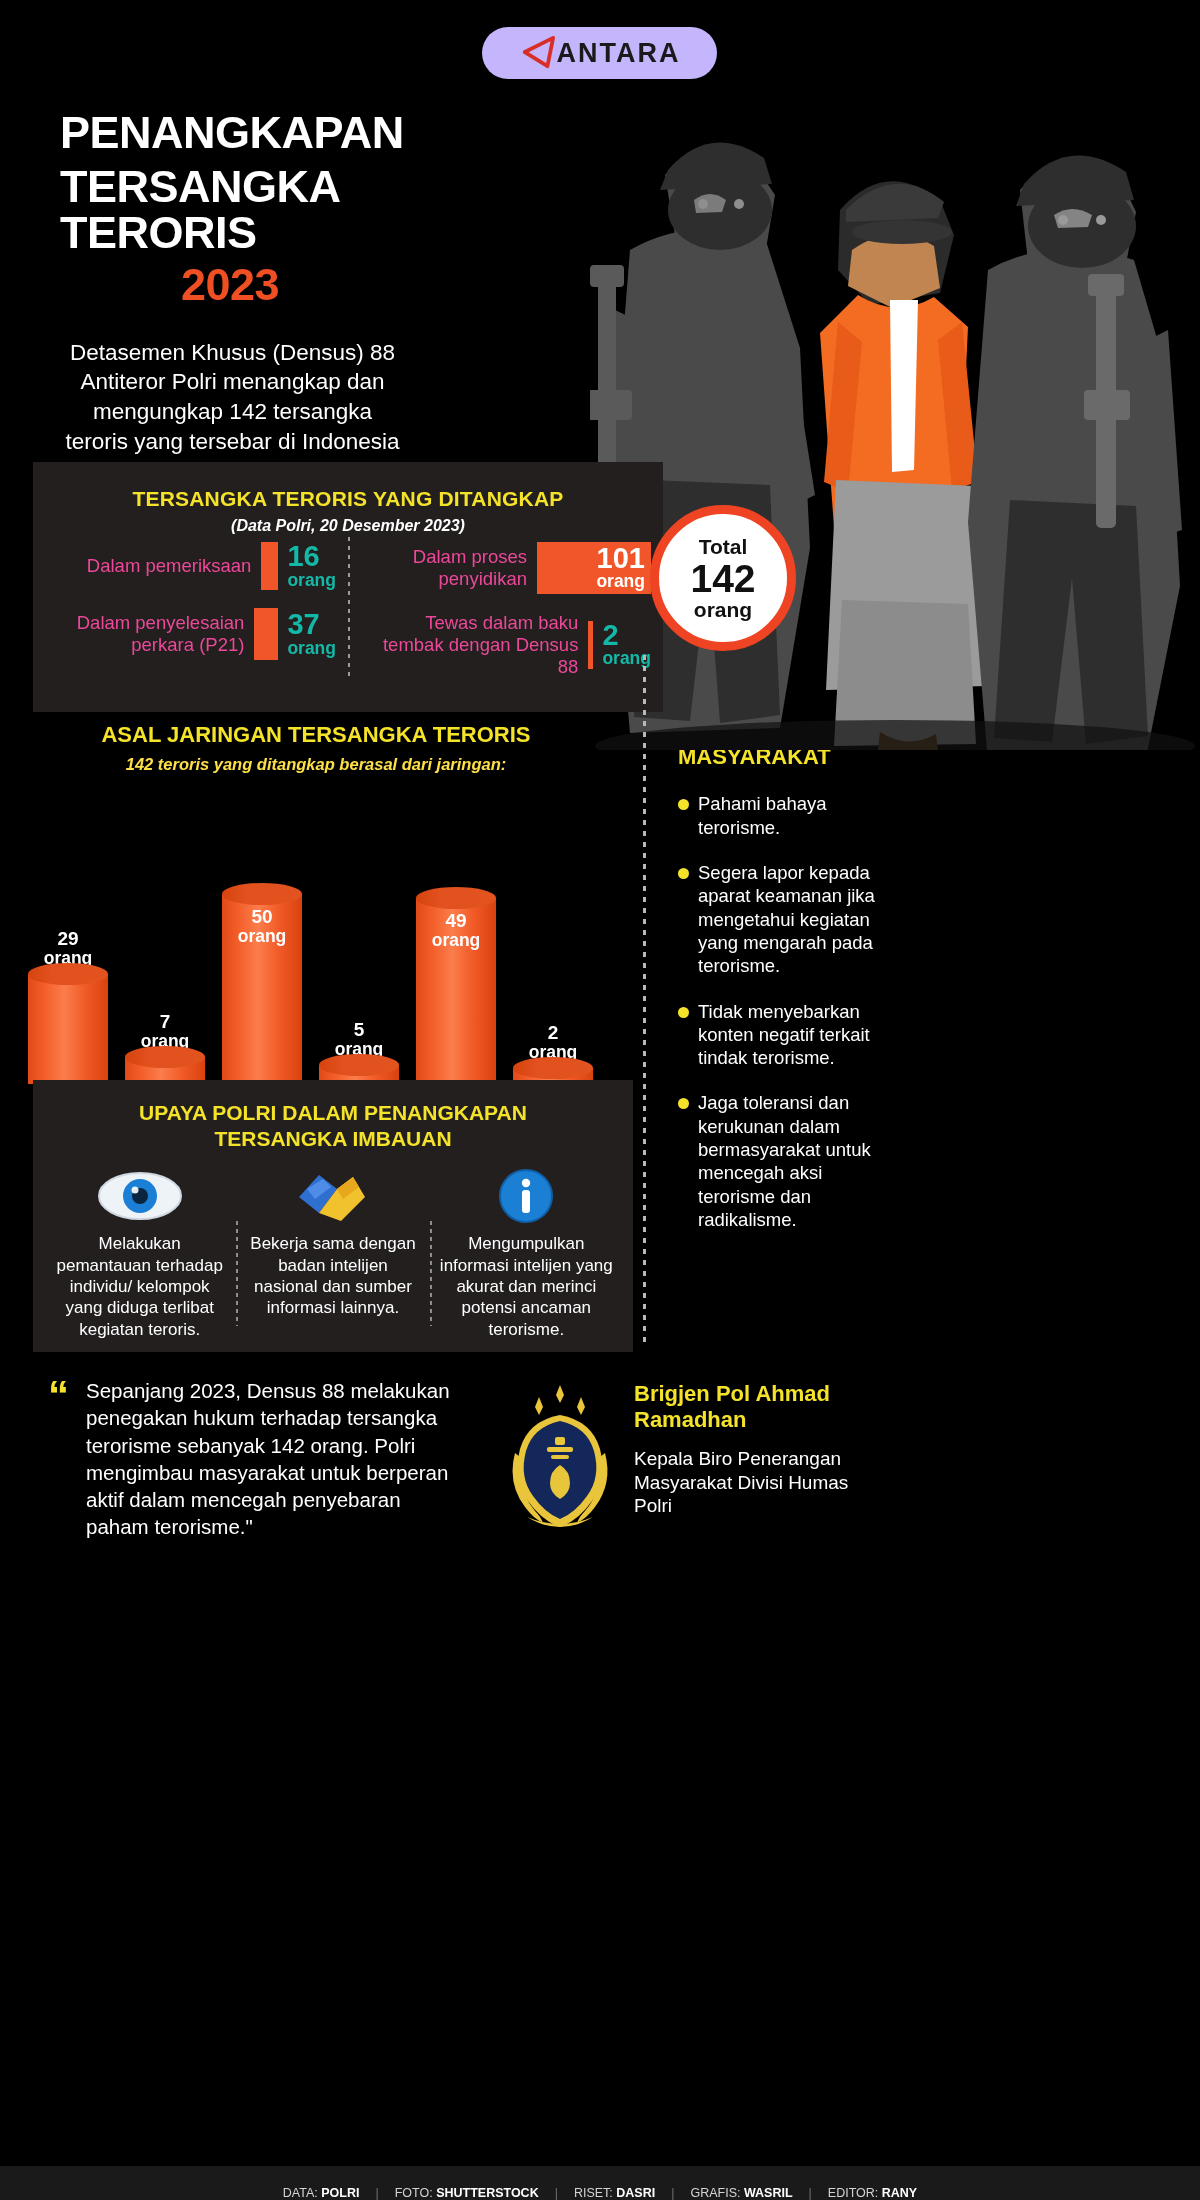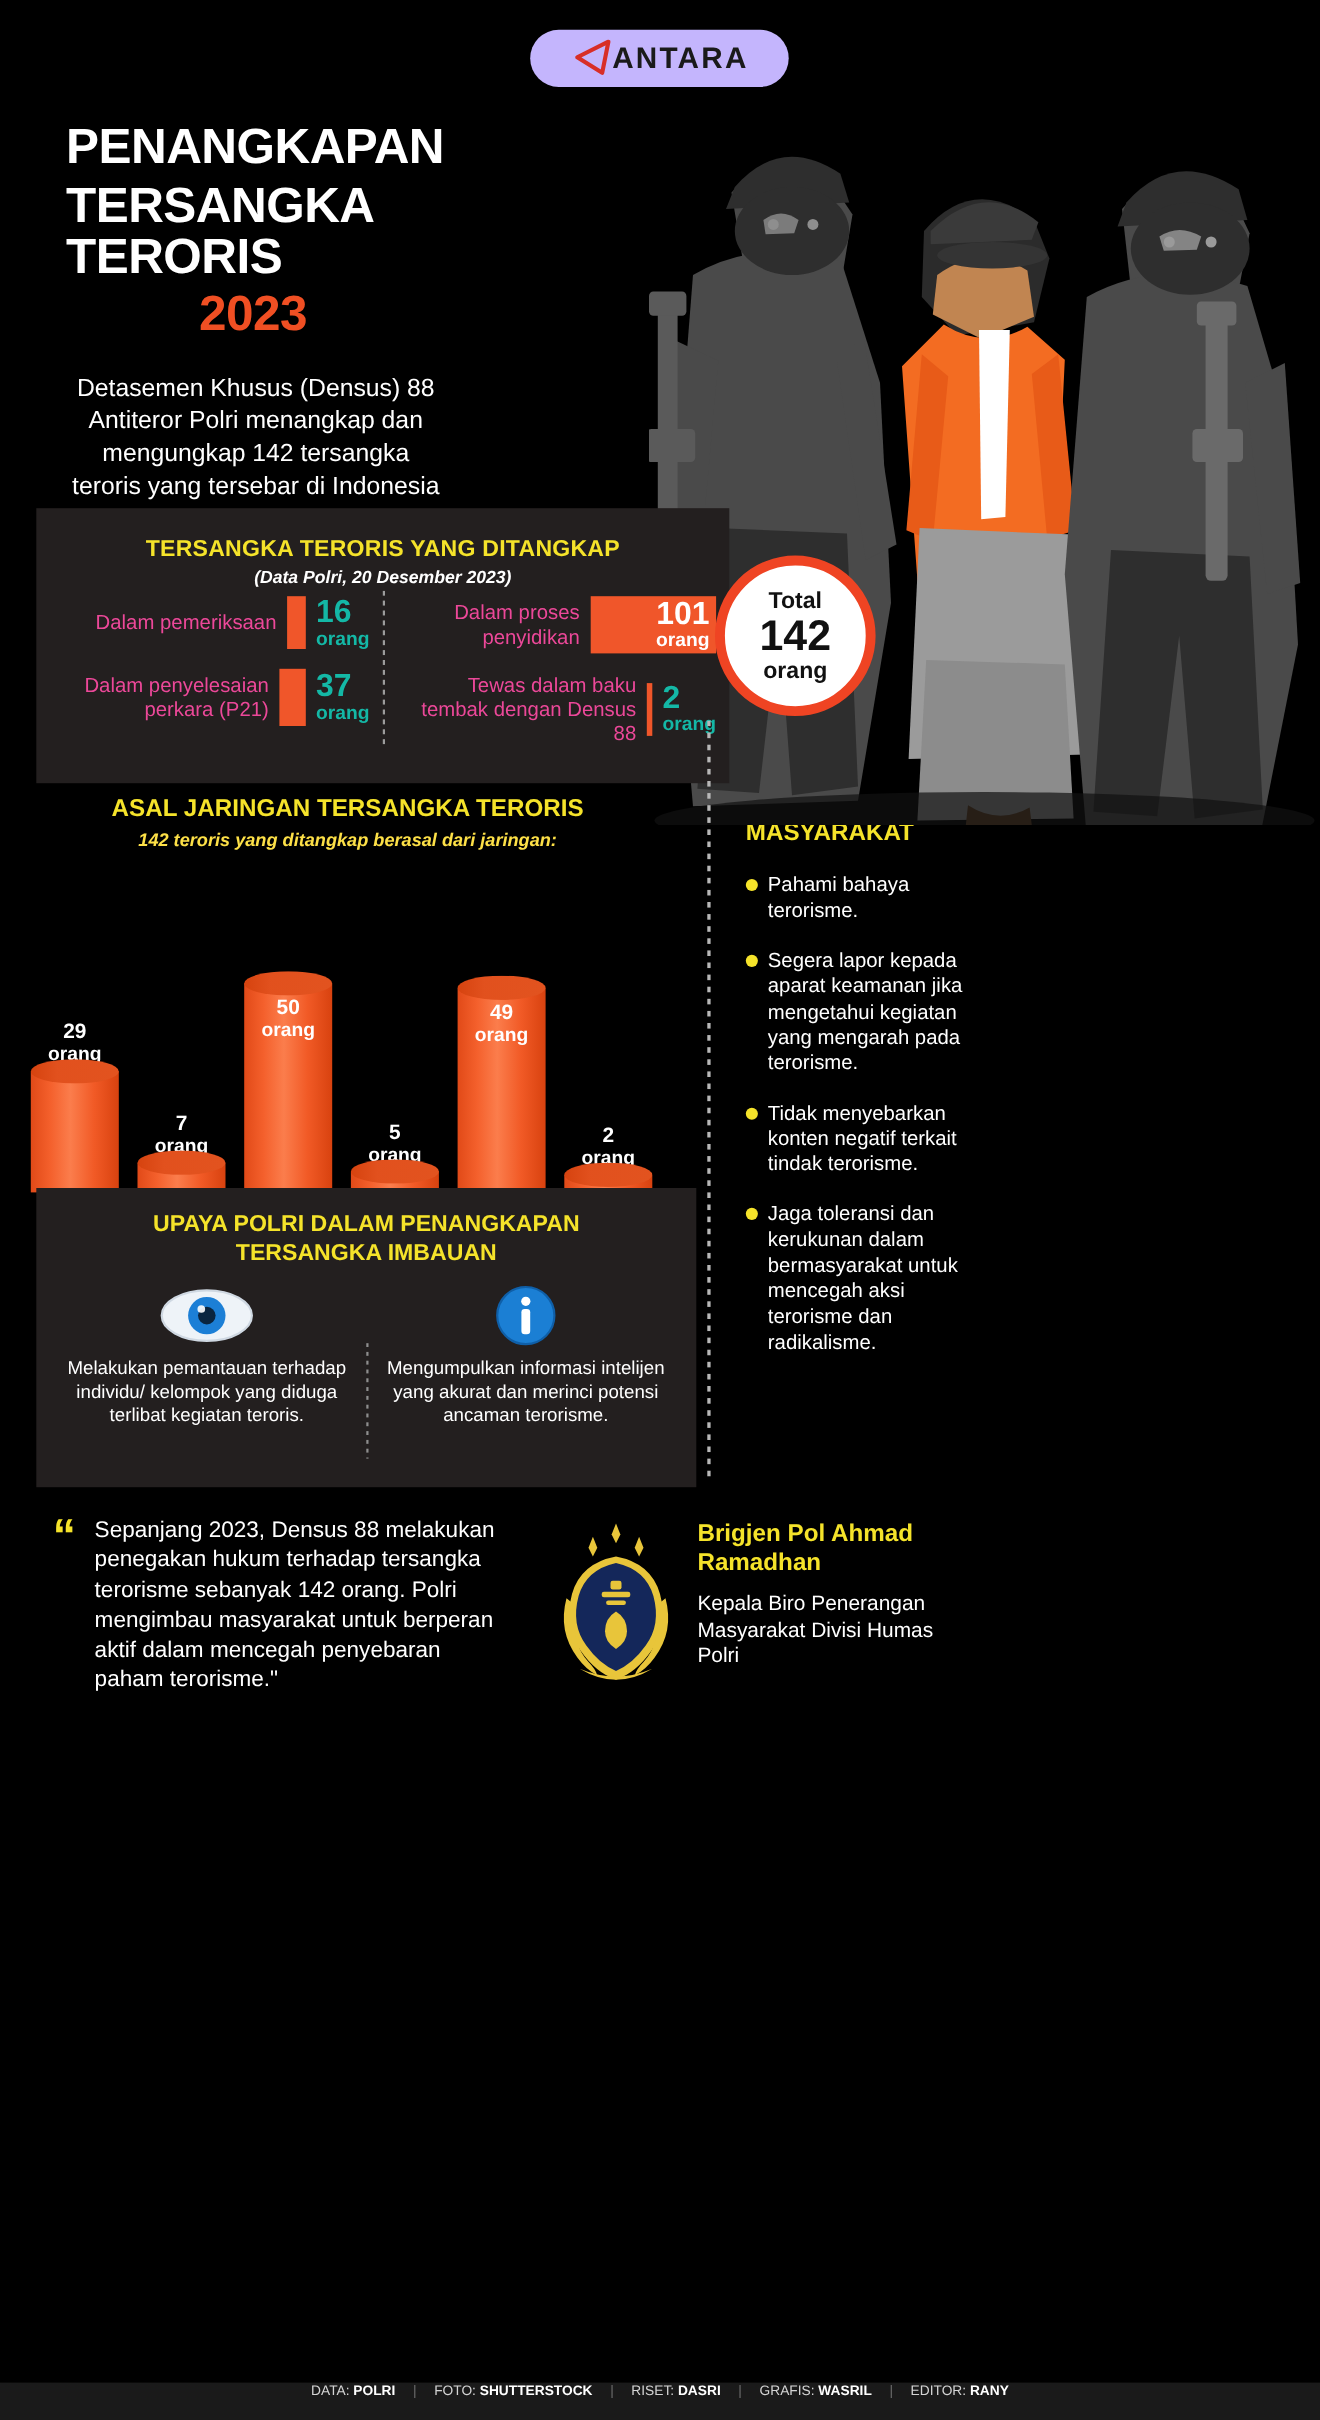--- a/index.html
+++ b/index.html
@@ -392,21 +392,21 @@
     line-height: 1.24;
   }
 
   
   .footer {
     position: absolute;
     left: 0; bottom: 0;
     width: 1200px; height: 34px;
     background: #1a1a1a;
     display: flex;
-    align-items: flex-start;
+    align-items: flex-end;
     justify-content: center;
     gap: 0px;
   }
   .fitem {
     color: #d4d4d4;
     font-size: 12.5px;
     padding: 0 16px;
     white-space: nowrap;
   }
   .fitem b { color: #ffffff; font-weight: 800; }
@@ -646,20 +646,31 @@
             <ellipse cx="43" cy="27" rx="41" ry="23" fill="#eef3f8"></ellipse>
             <ellipse cx="43" cy="27" rx="41" ry="23" fill="none" stroke="#cfd8e2" stroke-width="2"></ellipse>
             <circle cx="43" cy="27" r="17" fill="#1c7fd6"></circle>
             <circle cx="43" cy="27" r="8" fill="#0a2540"></circle>
             <circle cx="38" cy="21" r="3.5" fill="#ffffff" opacity=".9"></circle>
           </svg>
         </div>
         <div class="upaya-text">Melakukan pemantauan terhadap individu/ kelompok yang diduga terlibat kegiatan teroris.</div>
       </div>
 
+      <div class="upaya-col">
+        <div class="upaya-icon">
+          <svg width="80" height="58" viewBox="0 0 80 58">
+            <path d="M6 30 L26 8 L44 22 L26 46 Z" fill="#2f6fd0"></path>
+            <path d="M26 46 L44 22 L60 10 L72 30 L48 54 Z" fill="#f2c12e"></path>
+            <path d="M44 22 L60 10 L66 20 L50 32 Z" fill="#e8a81d"></path>
+            <path d="M14 22 L30 12 L38 20 L22 32 Z" fill="#4f8ce8"></path>
+          </svg>
+        </div>
+        <div class="upaya-text">Bekerja sama dengan badan intelijen nasional dan sumber informasi lainnya.</div>
+      </div>
 
       <div class="upaya-col">
         <div class="upaya-icon">
           <svg width="60" height="58" viewBox="0 0 60 58">
             <circle cx="30" cy="29" r="26" fill="#1b7fd4"></circle>
             <circle cx="30" cy="29" r="26" fill="none" stroke="#0f5fa8" stroke-width="2"></circle>
             <circle cx="30" cy="16" r="4.2" fill="#ffffff"></circle>
             <rect x="26" y="23" width="8" height="23" rx="3" fill="#ffffff"></rect>
           </svg>
         </div>

